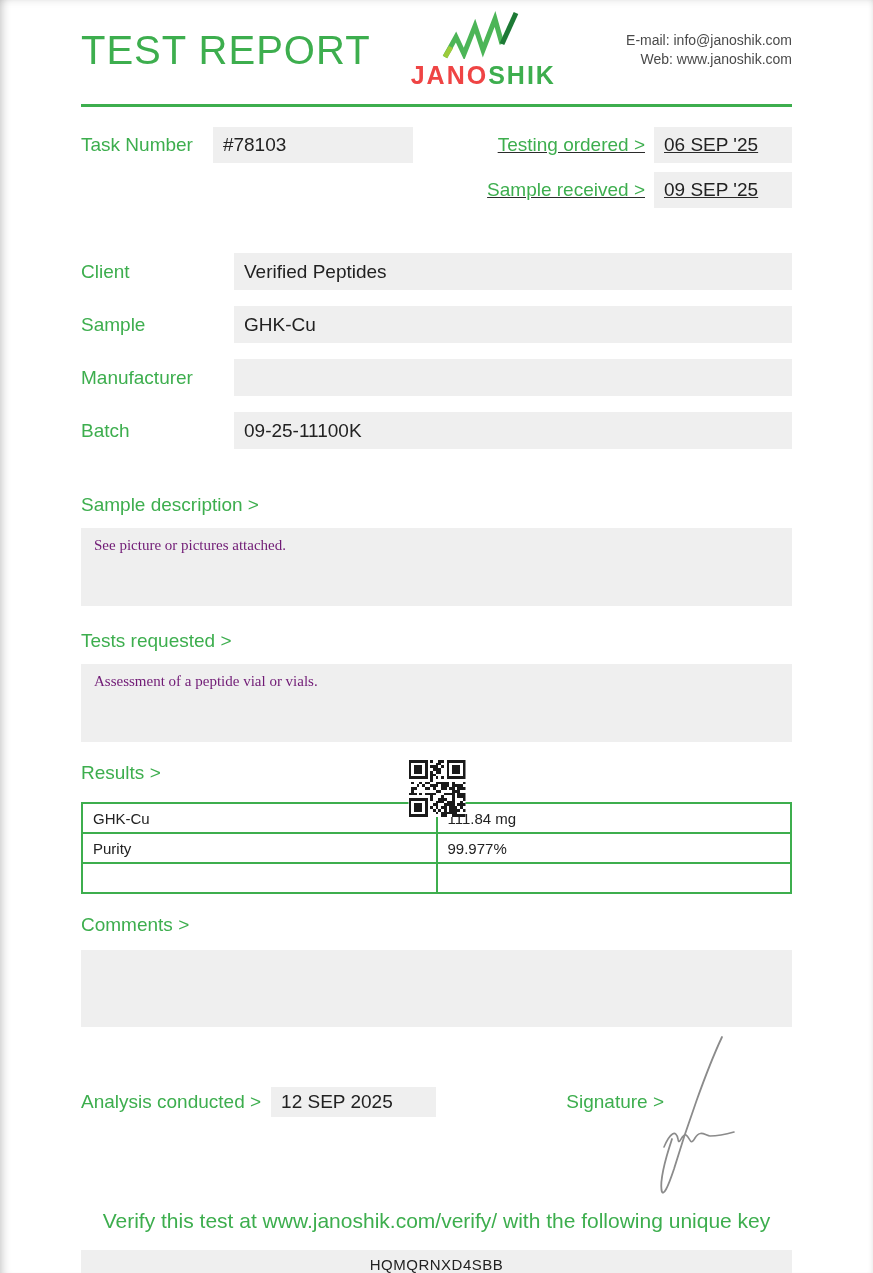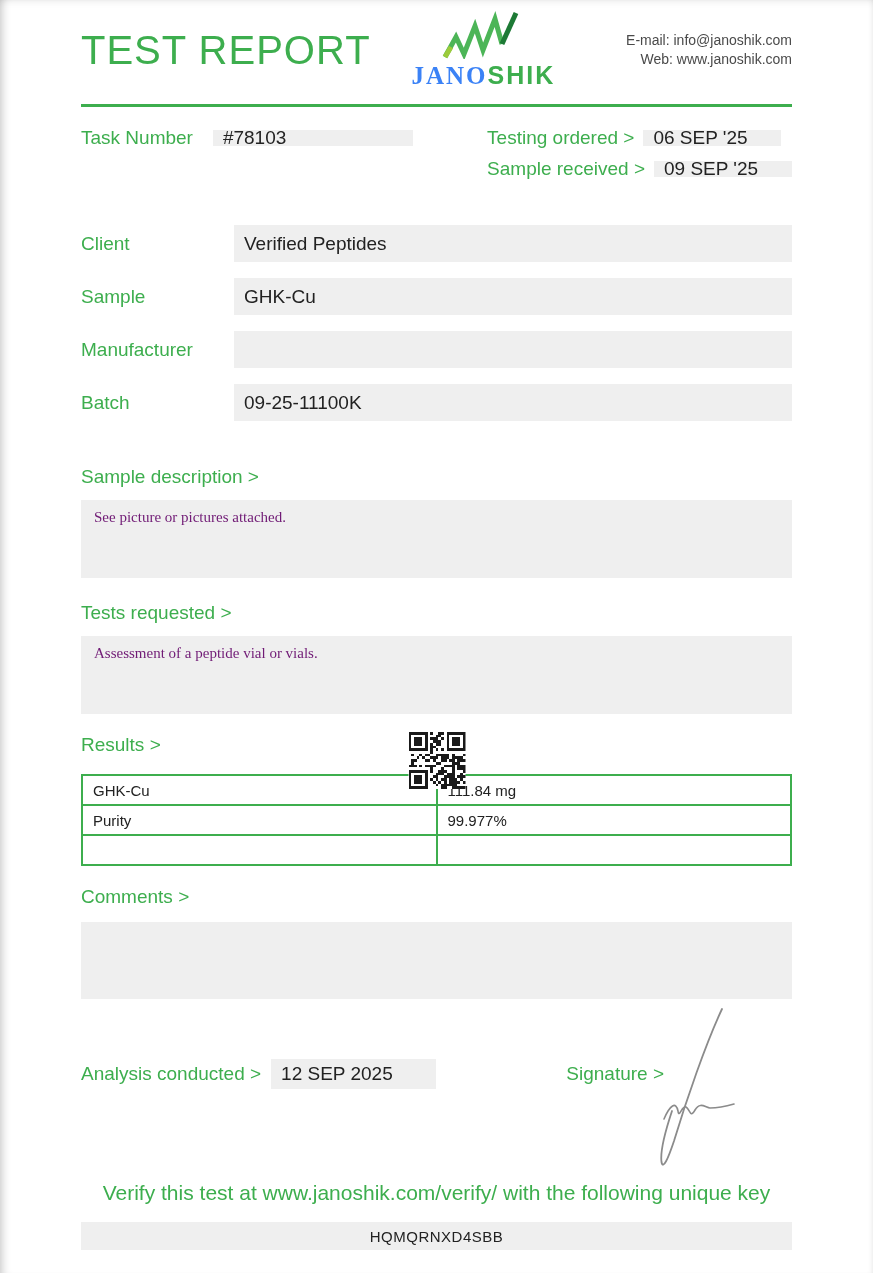--- a/index.html
+++ b/index.html
@@ -10,33 +10,33 @@
     box-shadow:inset 10px 0 10px -8px rgba(0,0,0,0.22), inset 0 6px 8px -6px rgba(0,0,0,0.12), inset -4px 0 6px -5px rgba(0,0,0,0.15);
   }
   .content{margin:0 81px;width:711px;}
 
   
   .header{display:flex;justify-content:space-between;align-items:center;height:100px;}
   .report-title{font-size:40px;letter-spacing:1px;color:#3dae4e;font-weight:400;white-space:nowrap;}
   .logo{display:flex;flex-direction:column;align-items:center;margin-left:-30px;}
   .logo-icon{height:48px;}
   .logo-word{font-size:25px;font-weight:bold;letter-spacing:2px;margin-top:2px;}
-  .logo-word .dark{color:#3b82f6;font-family:Liberation Serif, serif;}
+  .logo-word .dark{color:#ef4444;}
   .logo-word .green{color:#3dae4e;}
   .contact{text-align:right;font-size:14px;color:#4a4a4a;line-height:19px;}
   .divider{height:3px;background:#3dae4e;margin-top:4px;}
 
   
   .meta-row{margin-top:20px;display:flex;justify-content:space-between;align-items:flex-start;}
   .label-green{color:#3dae4e;font-size:19px;}
   .inline-field{display:flex;align-items:center;}
-  .value-box{background:#efefef;font-size:19px;color:#222;display:flex;align-items:center;padding:0 10px;height:16px;}
+  .value-box{background:#efefef;font-size:19px;color:#222;display:flex;align-items:center;padding:0 10px;height:36px;}
   .task-box{width:180px;margin-left:20px;}
   .date-rows{display:flex;flex-direction:column;gap:9px;}
-  .date-row{display:flex;align-items:center;justify-content:flex-start;}
+  .date-row{display:flex;align-items:center;justify-content:flex-end;text-decoration:underline;}
   .date-box{width:118px;margin-left:9px;font-weight:500;}
 
   
   .info-rows{margin-top:50px;display:flex;flex-direction:column;gap:26px;}
   .info-row{display:flex;align-items:center;height:27px;}
   .info-label{width:153px;flex:none;color:#3dae4e;font-size:19px;}
   .info-value{flex:1;height:37px;}
 
   
   .section-heading{color:#3dae4e;font-size:19px;line-height:22px;}

